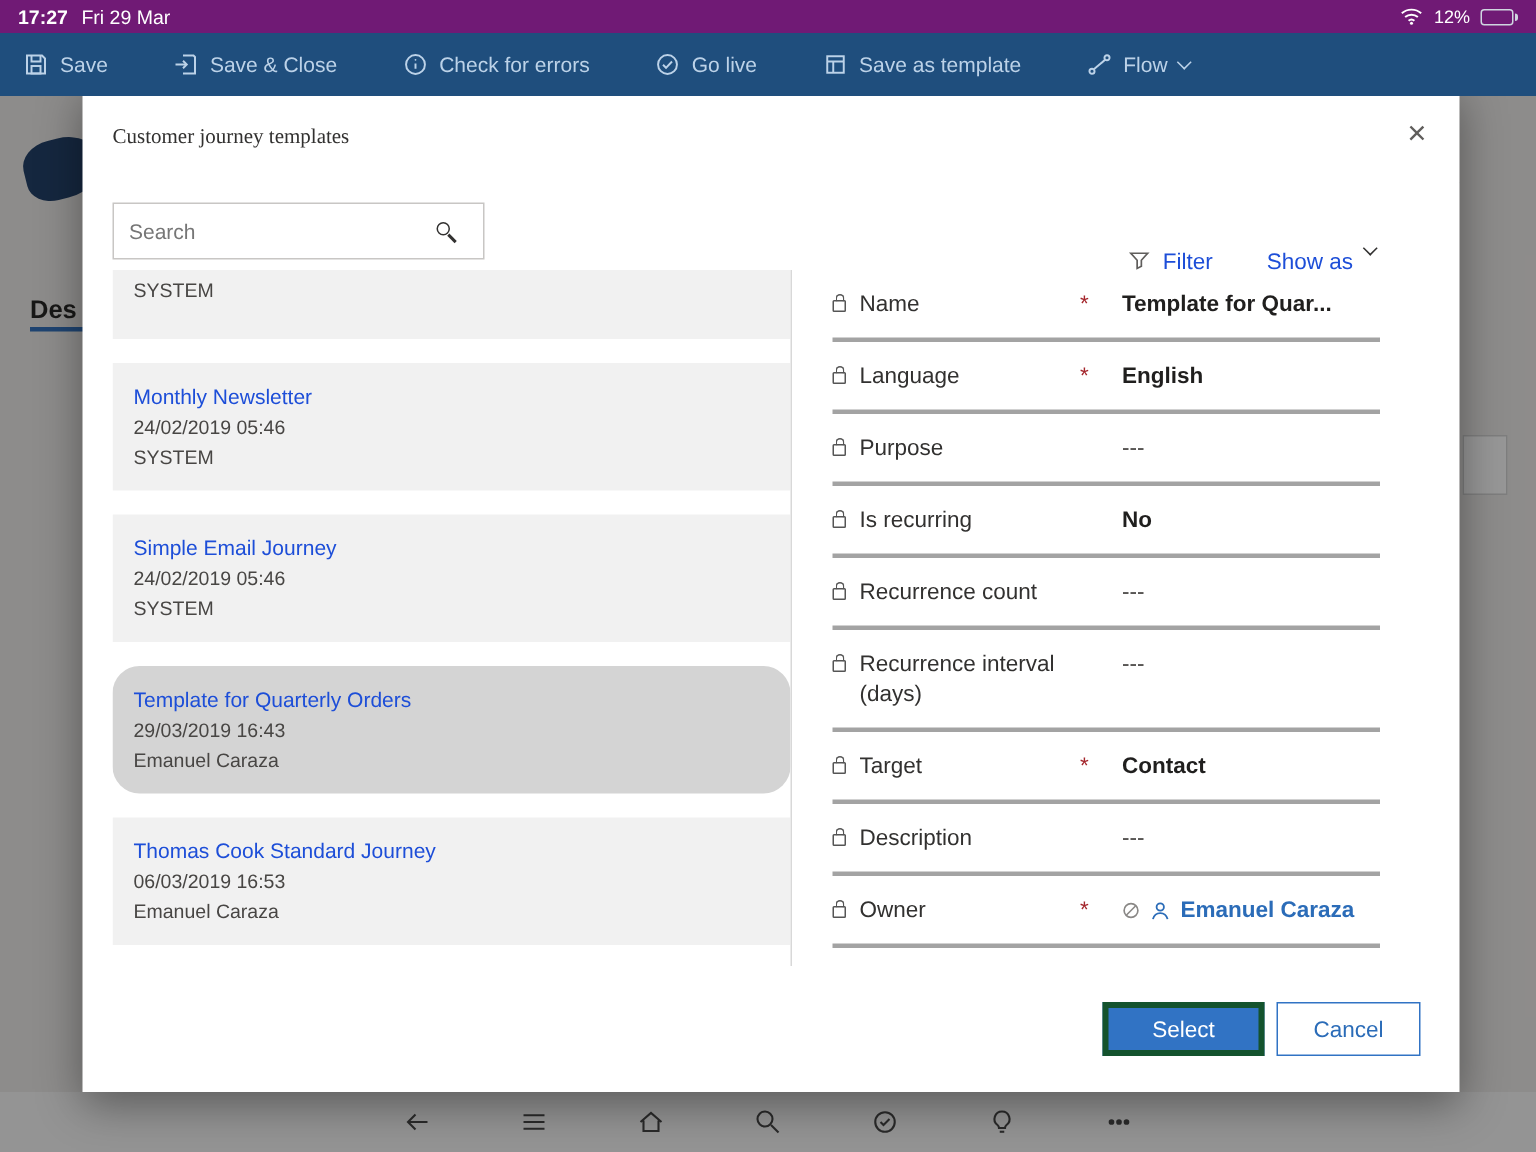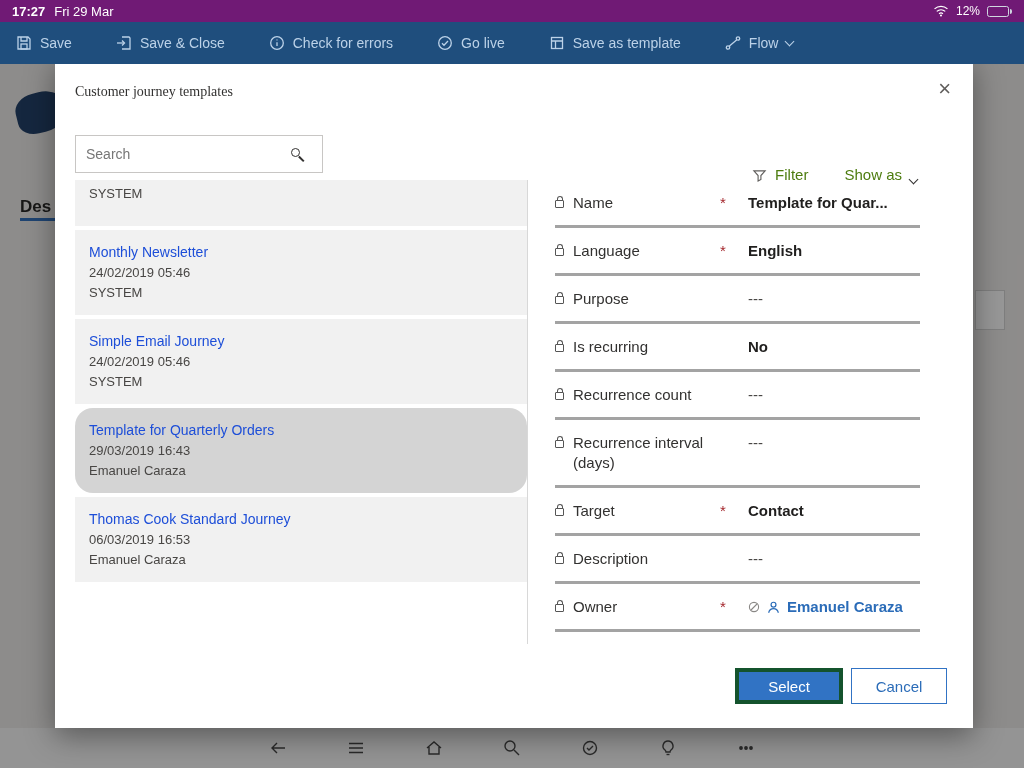--- a/index.html
+++ b/index.html
@@ -49,29 +49,29 @@
 
   .search-box { position:absolute; left:20px; top:77px; width:248px; height:38px; border:1px solid #c8c6c4; background:#fff;text-decoration:underline; }
   .search-box input { width:100%; height:100%; border:none; outline:none; padding:0 34px 0 10px; font-size:14px;
     font-family:"Liberation Sans", sans-serif; color:#323130; }
   .search-box input::placeholder { color:#767676; }
   .mag { position:absolute; right:22px; top:12px; width:9px; height:9px; border:1.5px solid #323130; border-radius:50%; }
   .mag::after { content:""; position:absolute; width:7px; height:1.5px; background:#323130; transform:rotate(45deg);
     right:-6px; bottom:-3px; }
 
   .tools { position:absolute; top:77px; right:56px; height:38px; display:flex; align-items:center; gap:36px; }
-  .tool { display:flex; align-items:flex-end; gap:8px; font-size:15px; color:#4d7c0f; cursor:pointer;margin-top:40px; }
+  .tool { display:flex; align-items:flex-start; gap:8px; font-size:15px; color:#1d4ed8; cursor:pointer;margin-top:40px; }
   .tool svg { width:15px; height:15px; stroke:#605e5c; fill:none; stroke-width:1.2; }
   .chev-dark { width:7px; height:7px; border-right:1.5px solid #323130; border-bottom:1.5px solid #323130;
     transform:rotate(45deg); margin-top:-4px; display:inline-block; }
 
   
   .tpl-list { position:absolute; left:20px; top:122px; width:452px; height:464px; overflow:hidden; }
   .list-divider { position:absolute; left:472px; top:122px; height:464px; border-left:1px solid #d8d8d8; }
-  .tpl-item { background:#f1f1f1; padding:12px 14px; margin-bottom:4px; cursor:pointer; }
+  .tpl-item { background:#f1f1f1; padding:12px 14px; margin-bottom:16px; cursor:pointer; }
   .tpl-item.selected { background:#d4d4d4;border-radius:18px; }
   .tpl-item.partial { padding-top:4px; height:46px; }
   .tpl-name { font-size:14px; color:#1d4ed8; line-height:21px; }
   .tpl-sub { font-size:13px; color:#484644; line-height:20px; }
 
   
   .details { position:absolute; left:500px; top:122px; width:365px; }
   .f-row { display:flex; align-items:flex-start; padding:13px 0 12px 0; border-bottom:3px solid #a3a3a3; }
   .f-label { flex:0 0 155px; display:flex; gap:9px; font-size:15px; color:#323130; line-height:20px; }
   .lock-icon { flex:0 0 9px; width:9px; height:8px; border:1.2px solid #555; border-radius:1px; position:relative; margin-top:7px; }

